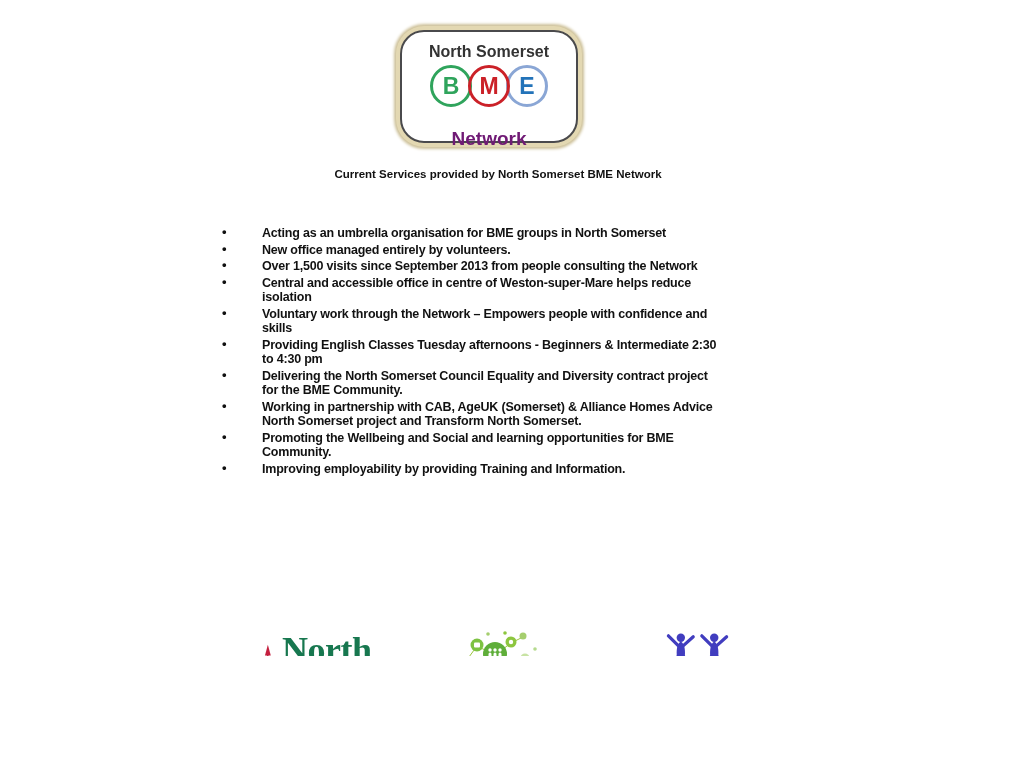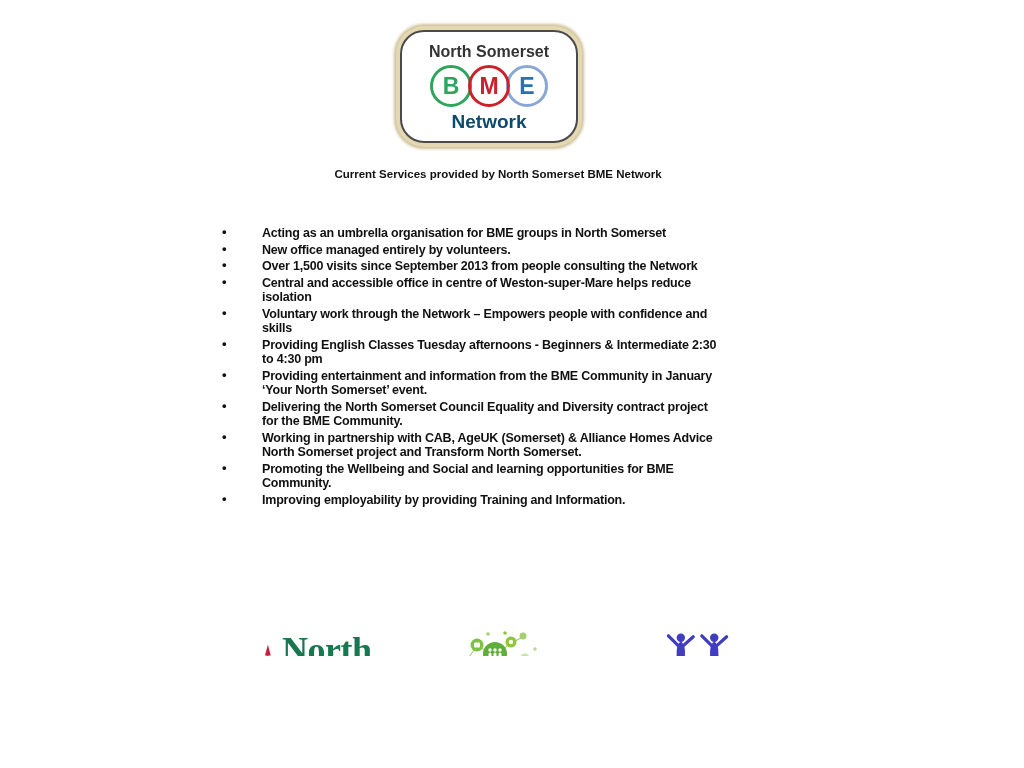--- a/index.html
+++ b/index.html
@@ -18,21 +18,21 @@
   .bme-circles { display:flex; justify-content:center; align-items:center; margin-top:3px; height:44px; }
   .bme-circle {
     width:42px; height:42px; border-radius:50%; box-sizing:border-box;
     border:3px solid; display:flex; align-items:center; justify-content:center;
     font-weight:bold; font-size:23px; background:transparent;
   }
   .bme-circle + .bme-circle { margin-left:-4px; }
   .bme-b { border-color:#2fa45c; color:#2fa45c; }
   .bme-m { border-color:#cb2128; color:#cb2128; position:relative; z-index:2; }
   .bme-e { border-color:#8aa6d5; color:#2373b9; }
-  .bme-bottom { margin-top:3px; font-weight:bold; font-size:19px; color:#0c4a6e; }
+  .bme-bottom { margin-top:20px; font-weight:bold; font-size:19px; color:#701a75; }
 
   
   .slide-title {
     position:absolute; left:0; top:168px; width:972px; text-align:center;
     font-weight:bold; font-size:11.5px; color:#111111;padding-left:12px;
   }
 
   
   ul.services { position:absolute; left:220px; top:226px; width:505px; margin:0; padding:0; list-style:none; }
   ul.services li {
@@ -89,21 +89,20 @@
 
   <div class="slide-title">Current Services provided by North Somerset BME Network</div>
 
   <ul class="services">
       <li>Acting as an umbrella organisation for BME groups in North Somerset</li>
       <li>New office managed entirely by volunteers.</li>
       <li>Over 1,500 visits since September 2013 from people  consulting the Network</li>
       <li>Central and accessible  office in centre of Weston-super-Mare helps reduce isolation</li>
       <li>Voluntary work through the Network – Empowers people with confidence and skills</li>
       <li>Providing English Classes Tuesday afternoons - Beginners &amp; Intermediate 2:30 to 4:30 pm</li>
-      <li>Providing entertainment and information from the BME Community in  January ‘Your North Somerset’ event.</li>
       <li>Delivering the North Somerset Council Equality and Diversity contract project for the BME Community.</li>
       <li>Working in partnership with CAB, AgeUK (Somerset) &amp; Alliance Homes Advice North Somerset project and Transform North Somerset.</li>
       <li>Promoting the Wellbeing and Social and learning opportunities for BME Community.</li>
       <li>Improving employability by providing Training and Information.</li>
     </ul>
 
   <div class="footer">
 
     <div class="council-logo">
       <svg class="council-dragon" viewBox="0 0 75 80" xmlns="http://www.w3.org/2000/svg">

